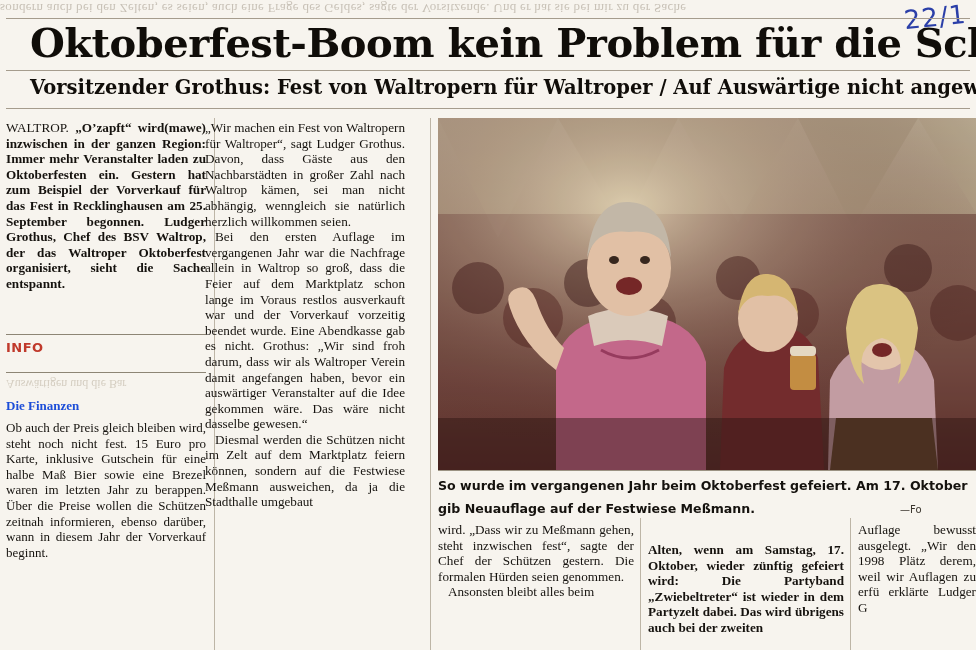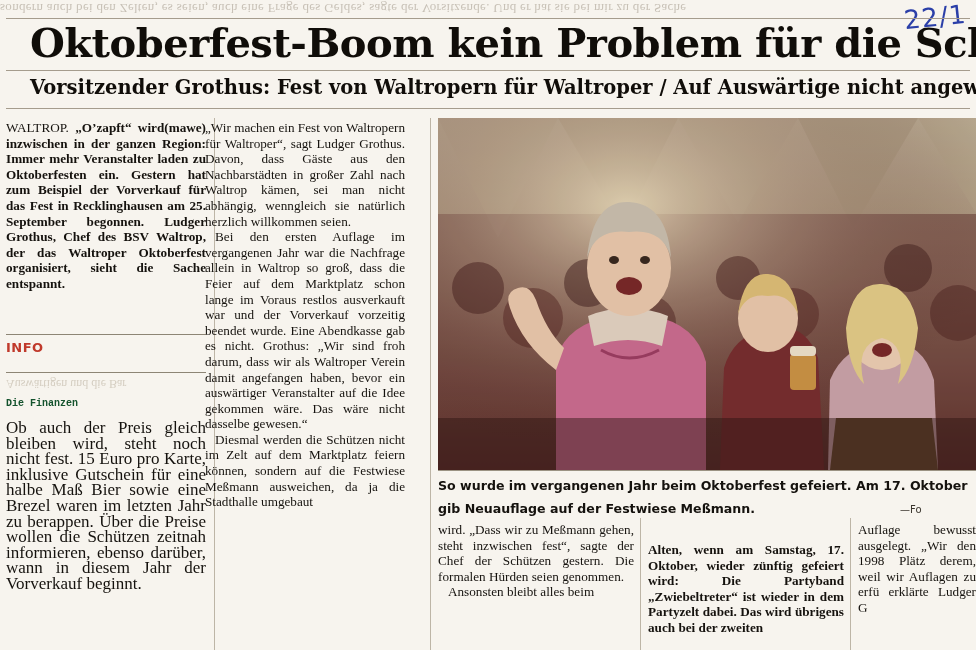--- a/index.html
+++ b/index.html
@@ -123,31 +123,31 @@
     font-weight: bold;
     font-size: 13px;
     letter-spacing: 0.5px;
     color: #c0392b;
   }
   .info-sub {
     position: absolute;
     top: 398px;
     left: 6px;
     width: 200px;
-    font-family: Liberation Mono, monospace;
-    font-weight: bold;
-    font-size: 10px;
-    color: #14532d;
+    font-family: Liberation Serif, serif;
+    font-weight: bold;
+    font-size: 13px;
+    color: #1d4ed8;
   }
   .info-body {
     position: absolute;
     top: 420px;
     left: 6px;
     width: 200px;
-    font-size: 17px;
+    font-size: 13px;
     line-height: 15.6px;
     text-align: justify;
   }
   .ghost {
     position: absolute;
     left: 6px;
     width: 200px;
     color: #ccc4b6;
     font-size: 12px;
     line-height: 15px;

